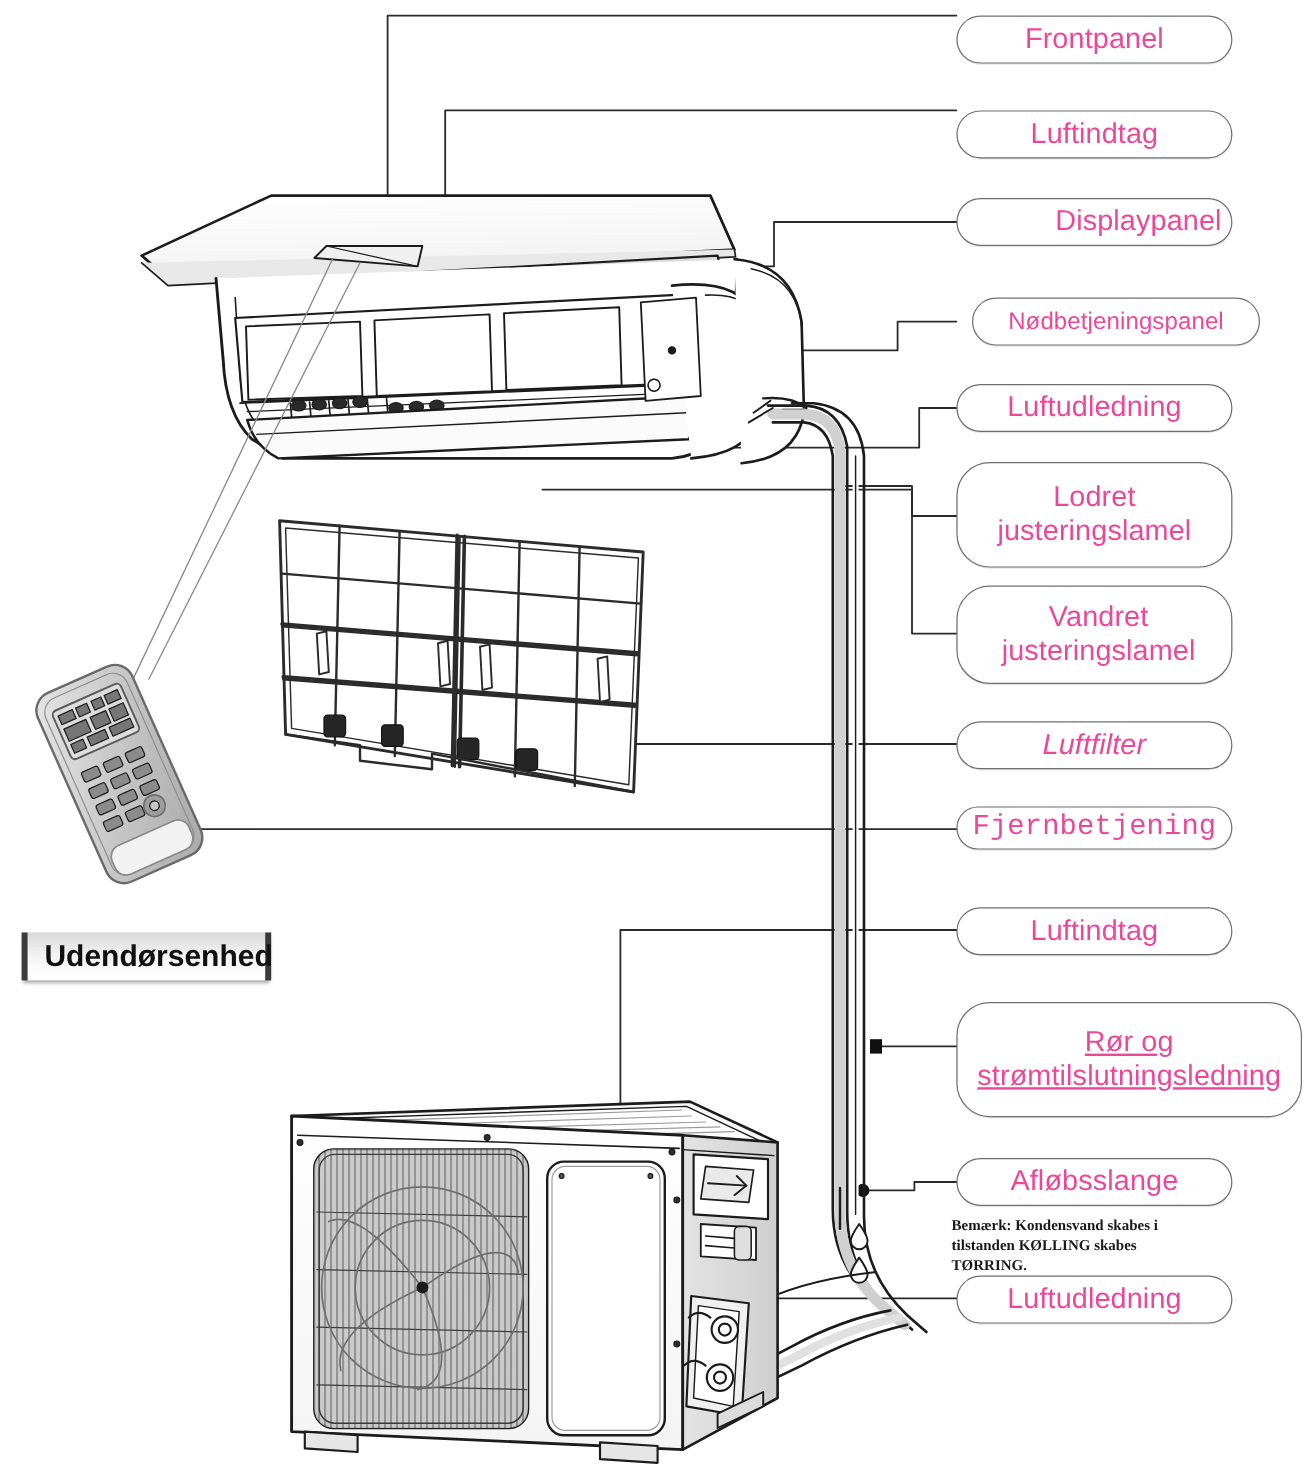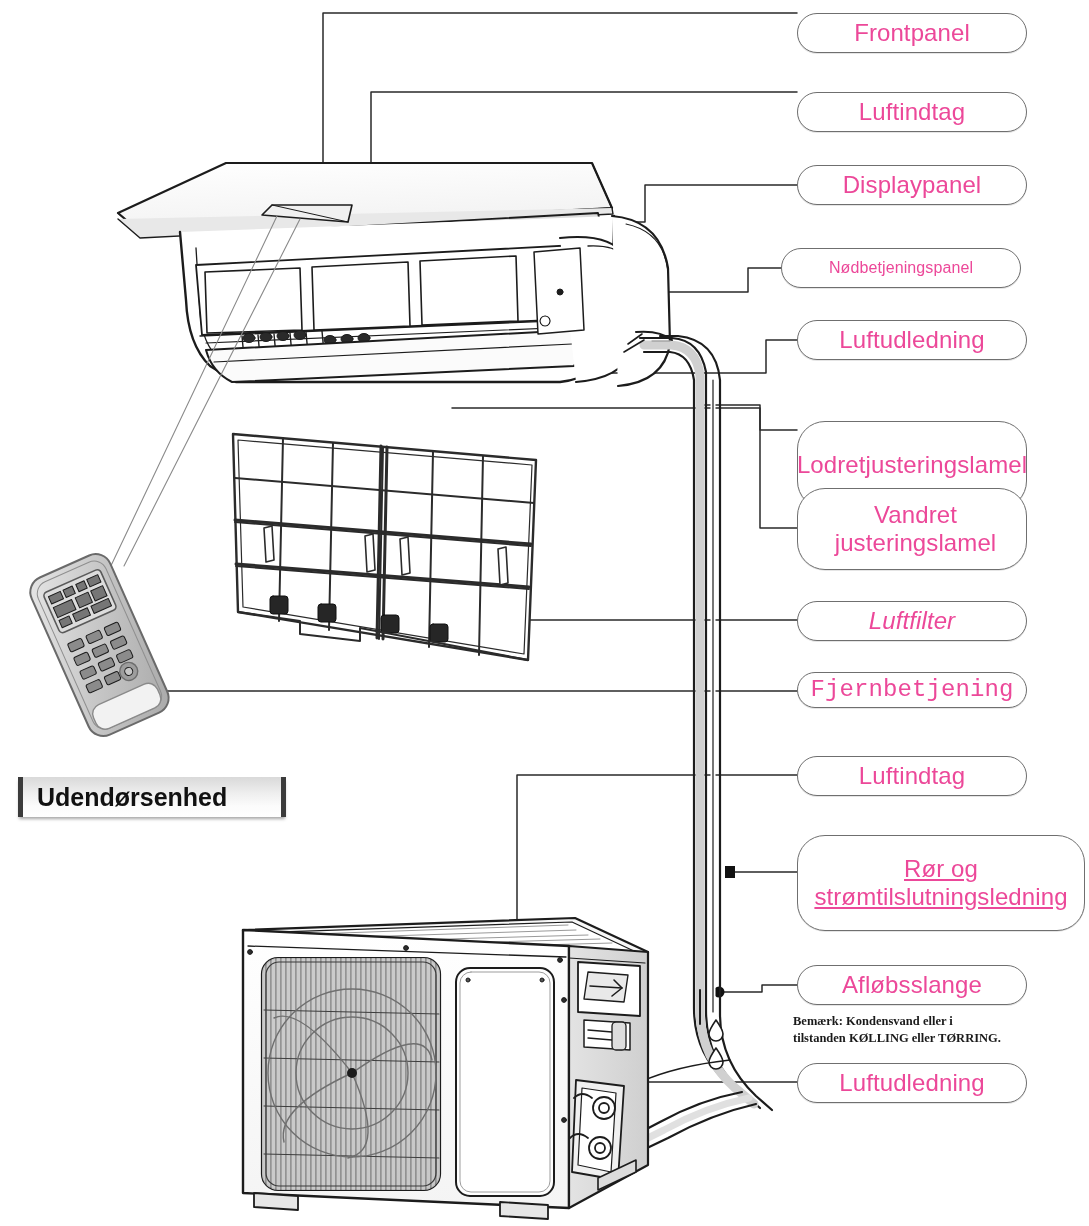--- a/index.html
+++ b/index.html
@@ -396,33 +396,33 @@
   </svg>
 
   <div class="pill" style="left:797px;top:13px;width:230px;height:40px;">
     <span>Frontpanel</span>
   </div>
 
   <div class="pill" style="left:797px;top:92px;width:230px;height:40px;">
     <span>Luftindtag</span>
   </div>
 
-  <div class="pill" style="left:797px;top:165px;width:230px;height:40px;">
+  <div class="pill" style="left:797px;top:165px;width:230px;height:40px;justify-content:flex-end;">
     <span>Displaypanel</span>
   </div>
 
-  <div class="pill" style="left:781px;top:248px;width:240px;height:40px;font-size:16px;text-align:center;">
+  <div class="pill" style="left:810px;top:248px;width:240px;height:40px;font-size:20px;text-align:center;">
     <span>Nødbetjeningspanel</span>
   </div>
 
   <div class="pill" style="left:797px;top:320px;width:230px;height:40px;">
     <span>Luftudledning</span>
   </div>
 
-  <div class="pill two" style="left:797px;top:385px;width:230px;height:88px;margin-top:36px;">
+  <div class="pill two" style="left:797px;top:385px;width:230px;height:88px;flex-direction:column;">
     <span>Lodret</span>
     <span>justeringslamel</span>
   </div>
 
   <div class="pill two" style="left:797px;top:488px;width:230px;height:82px;flex-direction:column;padding-left:15px;">
     <span>Vandret</span>
     <span>justeringslamel</span>
   </div>
 
   <div class="pill" style="left:797px;top:601px;width:230px;height:40px;font-style:italic;">
@@ -443,19 +443,19 @@
   </div>
 
   <div class="pill" style="left:797px;top:965px;width:230px;height:40px;">
     <span>Afløbsslange</span>
   </div>
 
   <div class="pill" style="left:797px;top:1063px;width:230px;height:40px;">
     <span>Luftudledning</span>
   </div>
 
-  <div class="note" style="left:793px;top:1013px;">Bemærk: Kondensvand eller i tilstanden KØLLING eller TØRRING.</div>
-
-  <div class="plate" style="left:18px;top:777px;width:268px;height:40px;">
+  <div class="note" style="left:793px;top:1013px;">Bemærk: Kondensvand skabes i tilstanden KØLLING skabes TØRRING.</div>
+
+  <div class="plate" style="left:18px;top:777px;width:208px;height:40px;">
     <span>Udendørsenhed</span>
   </div>
 
 </div>
 
 </body></html>

